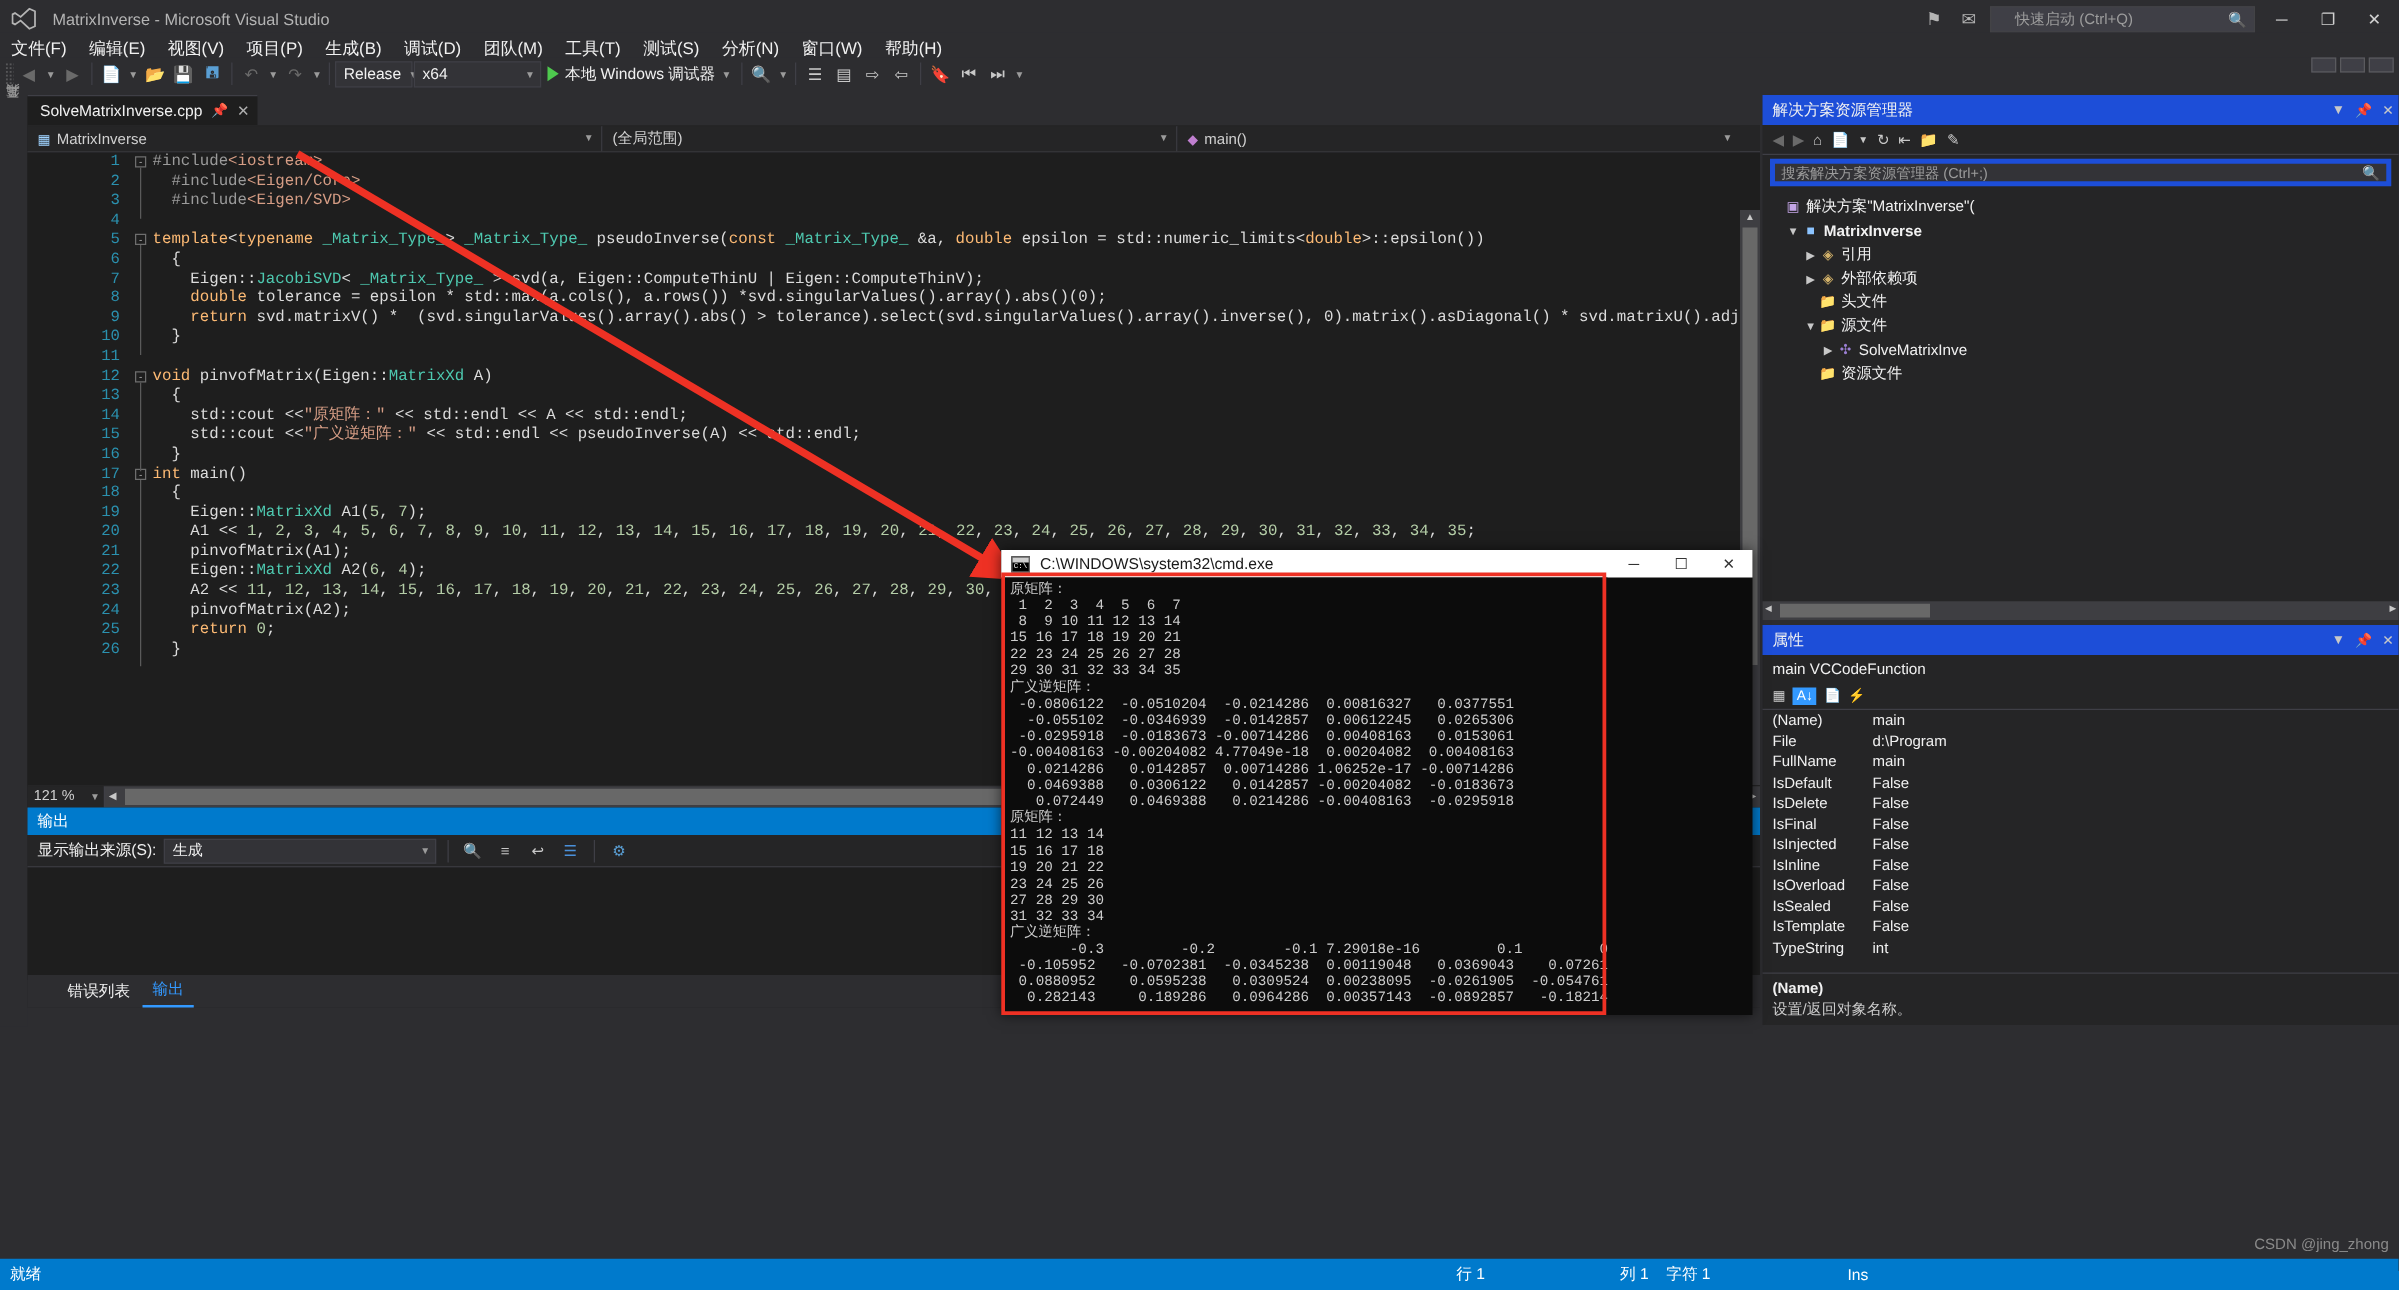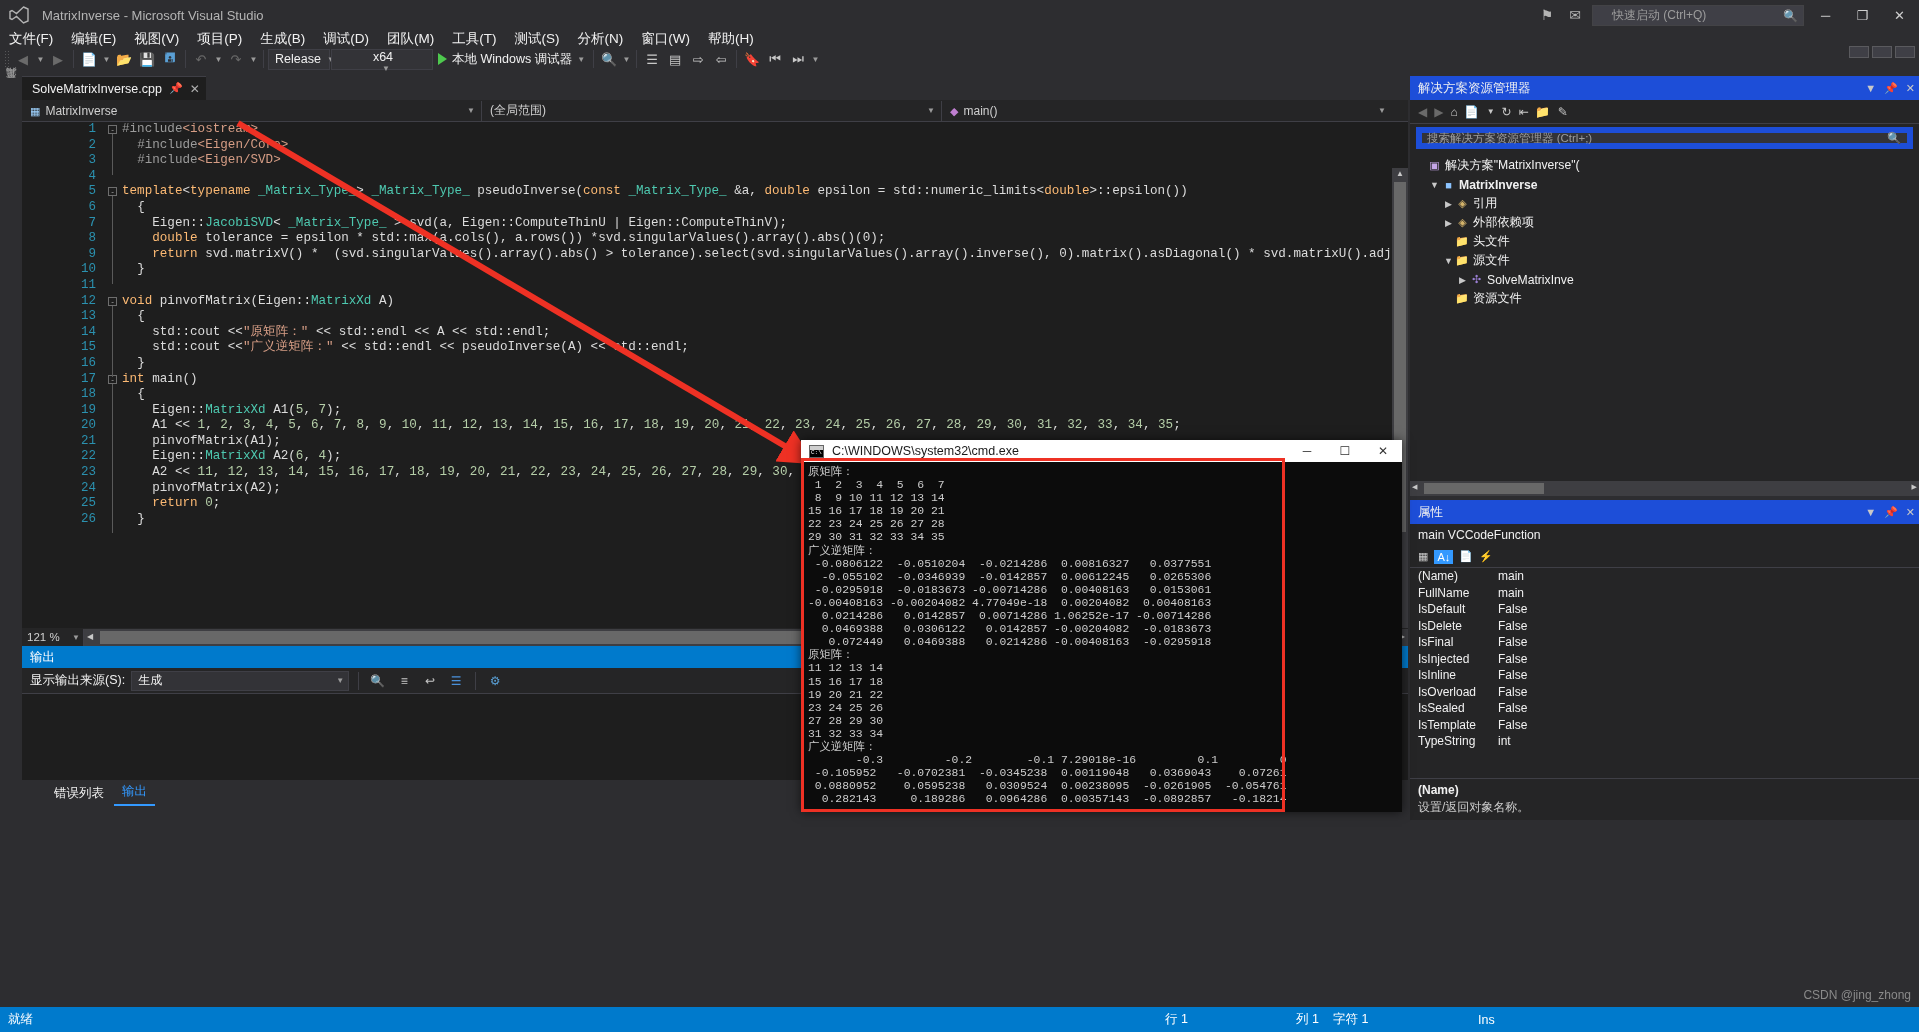--- a/index.html
+++ b/index.html
@@ -205,21 +205,21 @@
   .panel-title {
     height: 24px; display: flex; align-items: center; color: #f1f1f1;
     font-size: 12.5px; padding: 0 4px 0 8px; background: #1d4ed8;
   }
   .panel-title .ptools { margin-left: auto; display: flex; align-items: center; gap: 8px; color: #c8c8c8; font-size: 11px; }
   .sol-toolbar {
     height: 24px; display: flex; align-items: center; gap: 7px; padding: 0 8px;
     color: #c8c8c8; font-size: 12px; border-bottom: 1px solid #3f3f46;
   }
   .sol-search {
-    height: 22px; margin: 3px 6px; background: #333337; border: 6px solid #1d4ed8;
+    height: 22px; margin: 3px 6px; background: #333337; border: 4px solid #1d4ed8;
     display: flex; align-items: center; padding: 0 5px; color: #9c9c9c; font-size: 11.5px;
     justify-content: space-between;
   }
   .sol-tree { padding: 4px 0 0 4px; color: #f1f1f1; font-size: 12.2px; }
   .tnode { display: flex; align-items: center; height: 19px; white-space: nowrap; }
   .tchev { width: 13px; text-align: center; color: #c8c8c8; font-size: 9px; }
   .ticon2 { width: 15px; text-align: center; font-size: 11px; margin-right: 3px; }
   .tlabel { }
   .sol-hscroll {
     position: absolute; left: 0; bottom: 0; width: 509px; height: 15px; background: #3e3e42;
@@ -353,21 +353,21 @@
     <div class="tb-sep"></div>
     <div class="tb-btn dim">↶</div>
     <div class="tb-caret">▼</div>
     <div class="tb-btn dim">↷</div>
     <div class="tb-caret">▼</div>
     <div class="tb-sep"></div>
     <div class="tb-combo" style="width:62px;">
       <span class="cv">Release</span>
       <span class="cc">▼</span>
     </div>
-    <div class="tb-combo" style="width:102px;flex-direction:column;">
+    <div class="tb-combo" style="width:102px;">
       <span class="cv">x64</span>
       <span class="cc">▼</span>
     </div>
     <div class="tb-run">
       <span class="play-tri"></span>
       <span>本地 Windows 调试器</span>
       <span class="cc" style="color:#9b9b9b;font-size:8px;">▼</span>
     </div>
     <div class="tb-sep"></div>
     <div class="tb-btn" style="color:#d6a84f;">🔍</div>
@@ -597,20 +597,24 @@
       <span style="background:#3399ff;color:#fff;padding:1px 3px;">A↓</span>
       <span>📄</span>
       <span style="color:#5a9fd4;">⚡</span>
     </div>
     <div class="prop-grid" id="propgrid">
         <div class="prow">
           <span class="pname">(Name)</span>
           <span class="pval">main</span>
         </div>
         <div class="prow">
+          <span class="pname">File</span>
+          <span class="pval">d:\Program</span>
+        </div>
+        <div class="prow">
           <span class="pname">FullName</span>
           <span class="pval">main</span>
         </div>
         <div class="prow">
           <span class="pname">IsDefault</span>
           <span class="pval">False</span>
         </div>
         <div class="prow">
           <span class="pname">IsDelete</span>
           <span class="pval">False</span>

